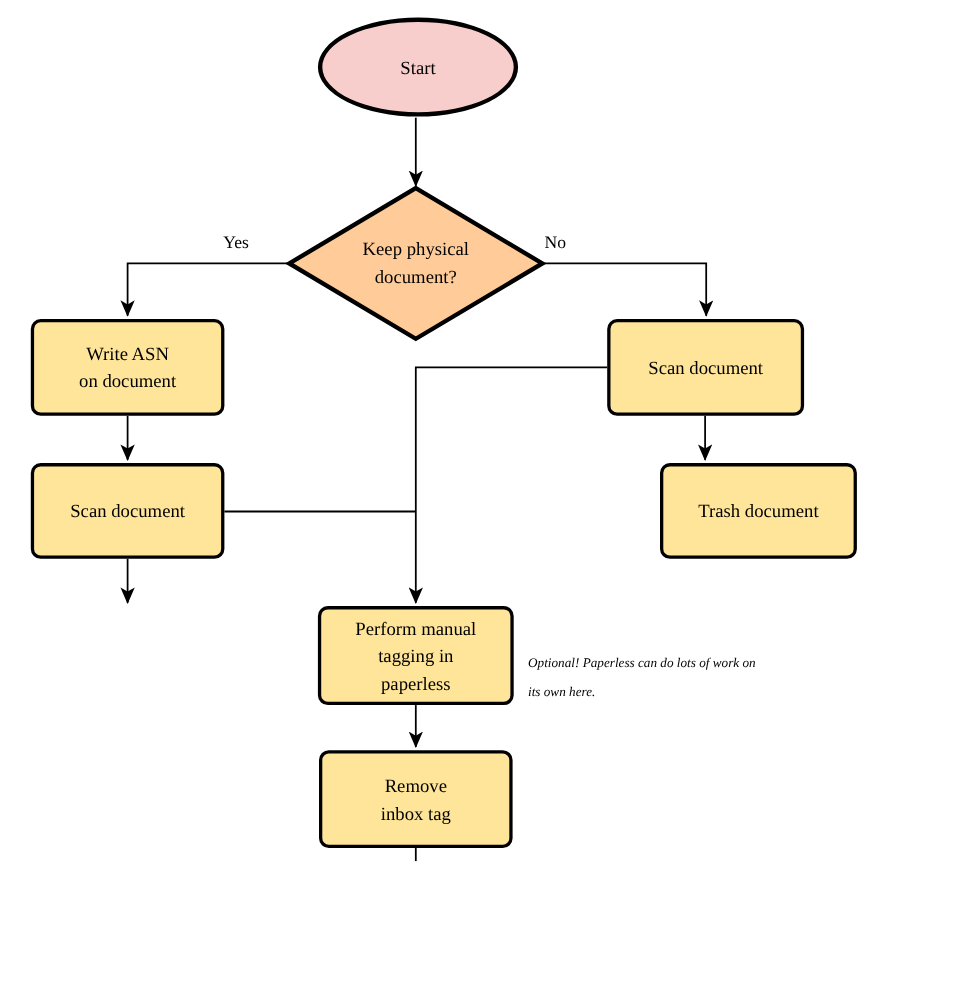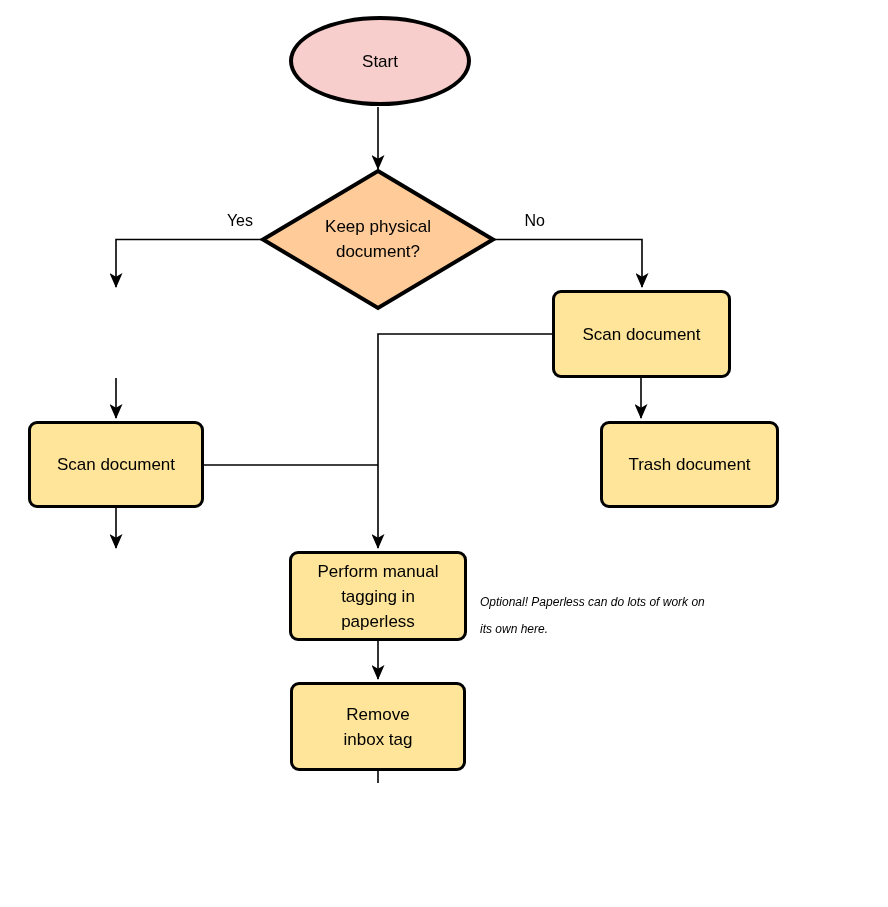--- a/index.html
+++ b/index.html
@@ -1,21 +1,21 @@
 <!DOCTYPE html>
 <html style="--terminal-fill: #F8CECC; --decision-fill: #FFCC99; --process-fill: #FFE599; --stroke: #000000; --text: #000000; --background: #FFFFFF; --footer-line: #F3EDED;"><head>
 <meta charset="utf-8">
 <style>
   html, body { margin: 0; padding: 0; background: #fff; }
   .canvas {
     position: relative;
     width: 888px;
     height: 783px;
     background: var(--background, #fff);
-    font-family: Liberation Sans, sans-serif;
+    font-family: Liberation Serif, serif;
     color: var(--text, #000);
     overflow: hidden;
   }
   svg.edges {
     position: absolute;
     left: 0; top: 0;
     width: 888px; height: 907px;
   }
   svg.edges path.edge {
     fill: none;
@@ -52,21 +52,21 @@
     position: absolute;
     display: flex;
     justify-content: center;
     text-align: center;
     font-size: 17px;
     line-height: 25px;
   }
   .edge-label {
     position: absolute;
     width: 50px;
-    text-align: right;
+    text-align: left;
     font-size: 16px;
     line-height: 18px;
   }
   .note {
     position: absolute;
     font-style: italic;
     font-size: 12px;
     line-height: 27px;
     white-space: pre-line;
   }
@@ -108,20 +108,24 @@
   </div>
 
   <div class="decision-label" style="left:288px; top:214px; width:180px; height:52px;">
     <span class="decision-label-text">Keep physical
 document?</span>
   </div>
 
   <div class="edge-label" style="left:203px; top:212px;">Yes</div>
   <div class="edge-label" style="left:495px; top:212px;">No</div>
 
+  <div class="node" style="left:28px; top:290px; width:176px; height:88px;">
+    <span class="node-label">Write ASN
+on document</span>
+  </div>
 
   <div class="node" style="left:28px; top:421px; width:176px; height:87px;">
     <span class="node-label">Scan document</span>
   </div>
 
 
   <div class="node" style="left:552px; top:290px; width:179px; height:88px;">
     <span class="node-label">Scan document</span>
   </div>
 

